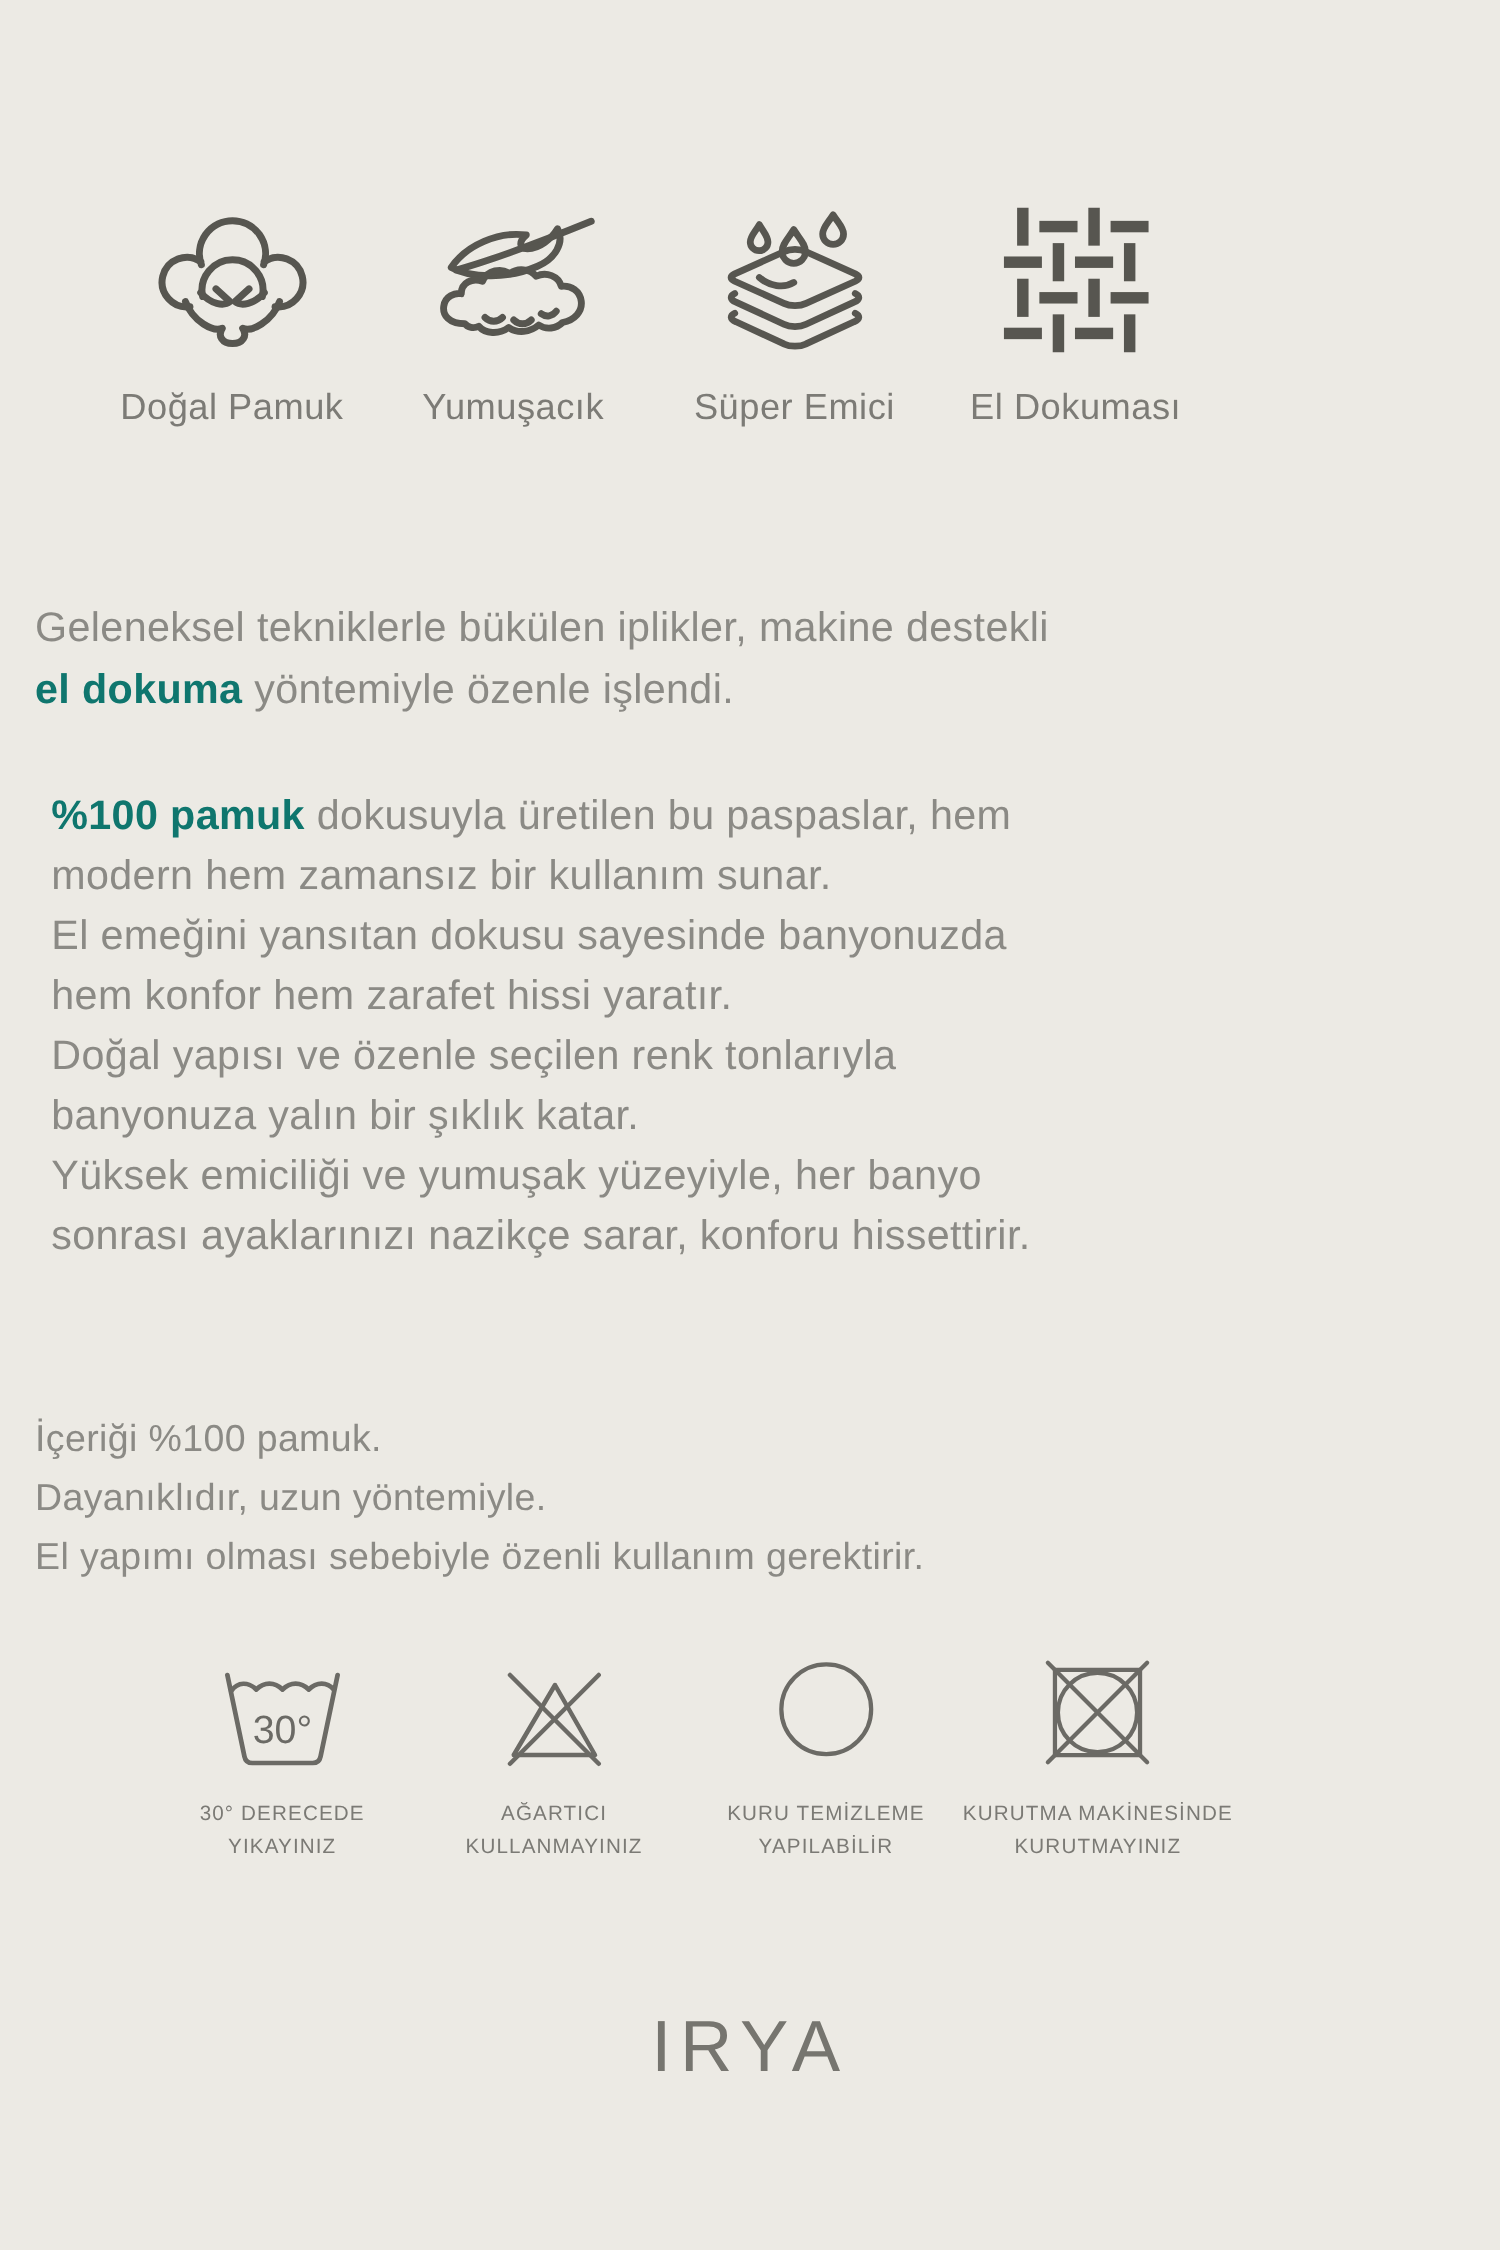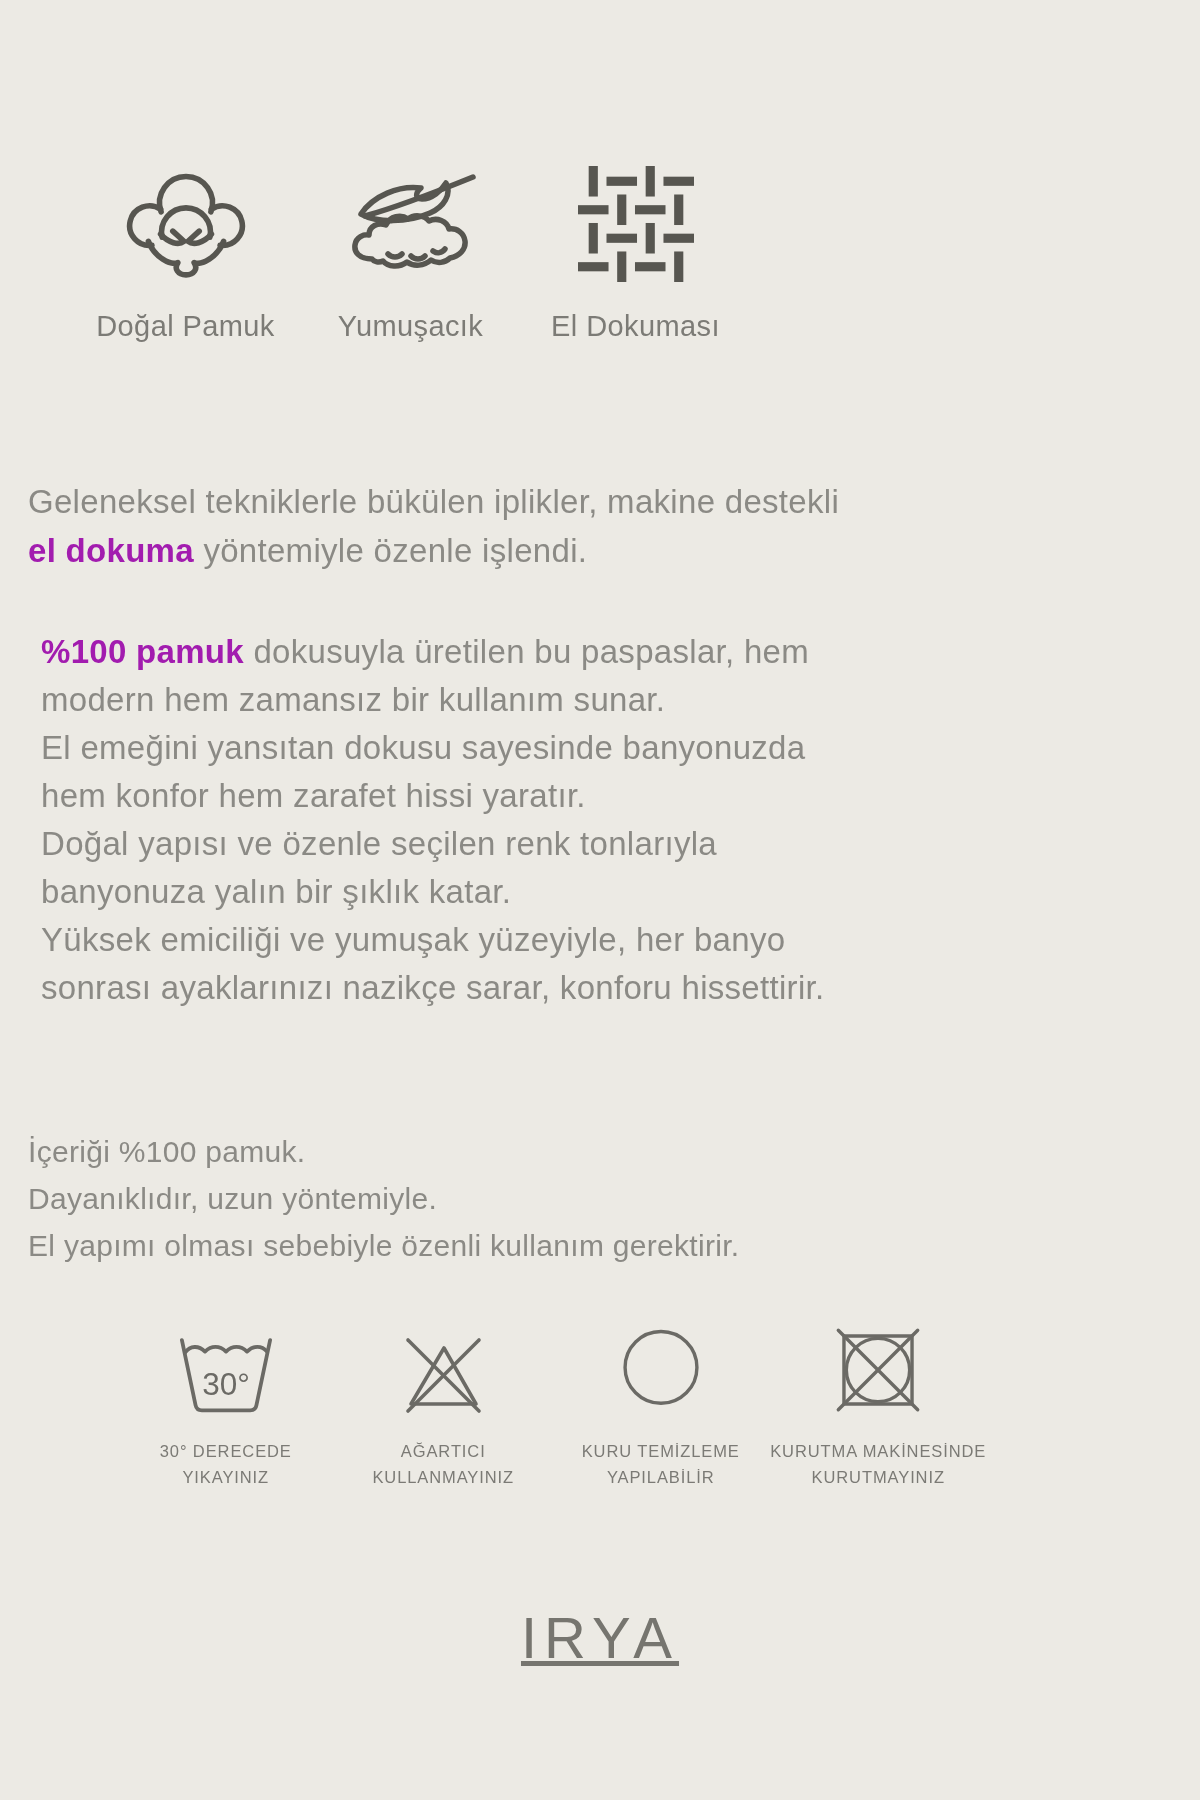--- a/index.html
+++ b/index.html
@@ -30,21 +30,21 @@
   .weave-svg rect { fill: #575650; stroke: none; }
 
   
   .para {
     position: absolute; left: 0; width: 1200px; 
     color: #8B8A85; letter-spacing: 0.3px; margin-left: 28px;
   }
   .intro-par { top: 477px; font-size: 33px; line-height: 49px; }
   .desc-par  { top: 628px; font-size: 33px; line-height: 48px; padding-left: 13px; }
   .note-par  { top: 1128px; font-size: 30px; line-height: 47px; }
-  .para .b { font-weight: bold; color: #a21caf; }
+  .para .b { font-weight: bold; color: #0f766e; }
 
   
   .care-row {
     position: absolute; top: 1318px; left: 117px; width: 870px;
     display: flex;
   }
   .care {
     width: 217.5px; display: flex; flex-direction: column; align-items: center;
   }
   .care .care-icon-box {
@@ -57,21 +57,21 @@
   }
   .care-svg { stroke: #6B6A65; fill: none; stroke-width: 3.6;
               stroke-linecap: round; stroke-linejoin: round; }
   .care-svg text { stroke: none; fill: #6B6A65;
                    font-family: "Liberation Sans", sans-serif; }
 
   
   .logo {
     position: absolute; top: 1604px; left: 0; width: 1200px;
     text-align: center; font-size: 58px; letter-spacing: 7px;
-    color: #76756F; font-weight: 400; text-decoration: underline;
+    color: #76756F; font-weight: 400;
   }
 </style>
 </head>
 <body>
 
 <div class="page">
 
   <div class="features">
 
     <div class="feature">
@@ -96,20 +96,34 @@
           <path d="M20 50 C32 32 58 21 80 24 C74 29 74 35 81 35 C91 35 100 27 105 19 C111 30 103 43 89 49 C66 59 36 59 20 50 Z"></path>
           <path d="M31 95 C18 95 13 88 14 81 C15 73 23 70 28 71 C28 62 37 58 45 61 C49 52 60 50 67 55 C73 50 83 51 88 57 C96 53 106 57 108 65 C116 64 123 69 124 77 C125 85 119 92 109 94 C104 99 96 100 90 96 C83 102 73 103 66 98 C58 104 47 103 42 97 C38 99 33 98 31 95 Z"></path>
           <path d="M47 90 C51 94 57 94 61 90"></path>
           <path d="M70 92 C74 96 80 96 84 92"></path>
           <path d="M92 87 C96 90 101 89 104 85"></path>
         </svg>
       </div>
       <div class="feat-label">Yumuşacık</div>
     </div>
 
+    <div class="feature">
+      <div class="icon-box">
+        <svg class="feat-svg" viewBox="0 0 130 122" width="128" height="120">
+          <path d="M36 16 C39.5 22 43 25.5 43 30 A7.2 7.2 0 1 1 28.6 30 C28.6 25.5 32.5 22 36 16 Z"></path>
+          <path d="M64 20 C69 28 73.5 32 73.5 38 A9.5 9.5 0 1 1 54.5 38 C54.5 32 59 28 64 20 Z"></path>
+          <path d="M96 8 C100.5 15 104.5 18.5 104.5 23.5 A8.5 8.5 0 1 1 87.5 23.5 C87.5 18.5 91.5 15 96 8 Z"></path>
+          <path d="M16 62 C12 60 12 58 16 56 L56 38 C61 35.5 69 35.5 74 38 L114 56 C118 58 118 60 114 62 L74 80 C69 82.5 61 82.5 56 80 Z"></path>
+          <path d="M36 59 C44 66 56 68 64 63"></path>
+          <path d="M16 72 C12 74 12 77 17 79 L56 97 C61 99.5 69 99.5 74 97 L113 79 C118 77 118 74 114 72"></path>
+          <path d="M16 88 C12 90 12 93 17 95 L56 113 C61 115.5 69 115.5 74 113 L113 95 C118 93 118 90 114 88"></path>
+        </svg>
+      </div>
+      <div class="feat-label">Süper Emici</div>
+    </div>
 
     <div class="feature">
       <div class="icon-box">
         <svg class="weave-svg" viewBox="0 0 114 114" width="116" height="116">
           <rect x="10.5" y="0" width="9" height="30"></rect>
           <rect x="28" y="10.5" width="30" height="9"></rect>
           <rect x="66.5" y="0" width="9" height="30"></rect>
           <rect x="84" y="10.5" width="30" height="9"></rect>
           <rect x="0" y="38.5" width="30" height="9"></rect>
           <rect x="38.5" y="28" width="9" height="30"></rect>

